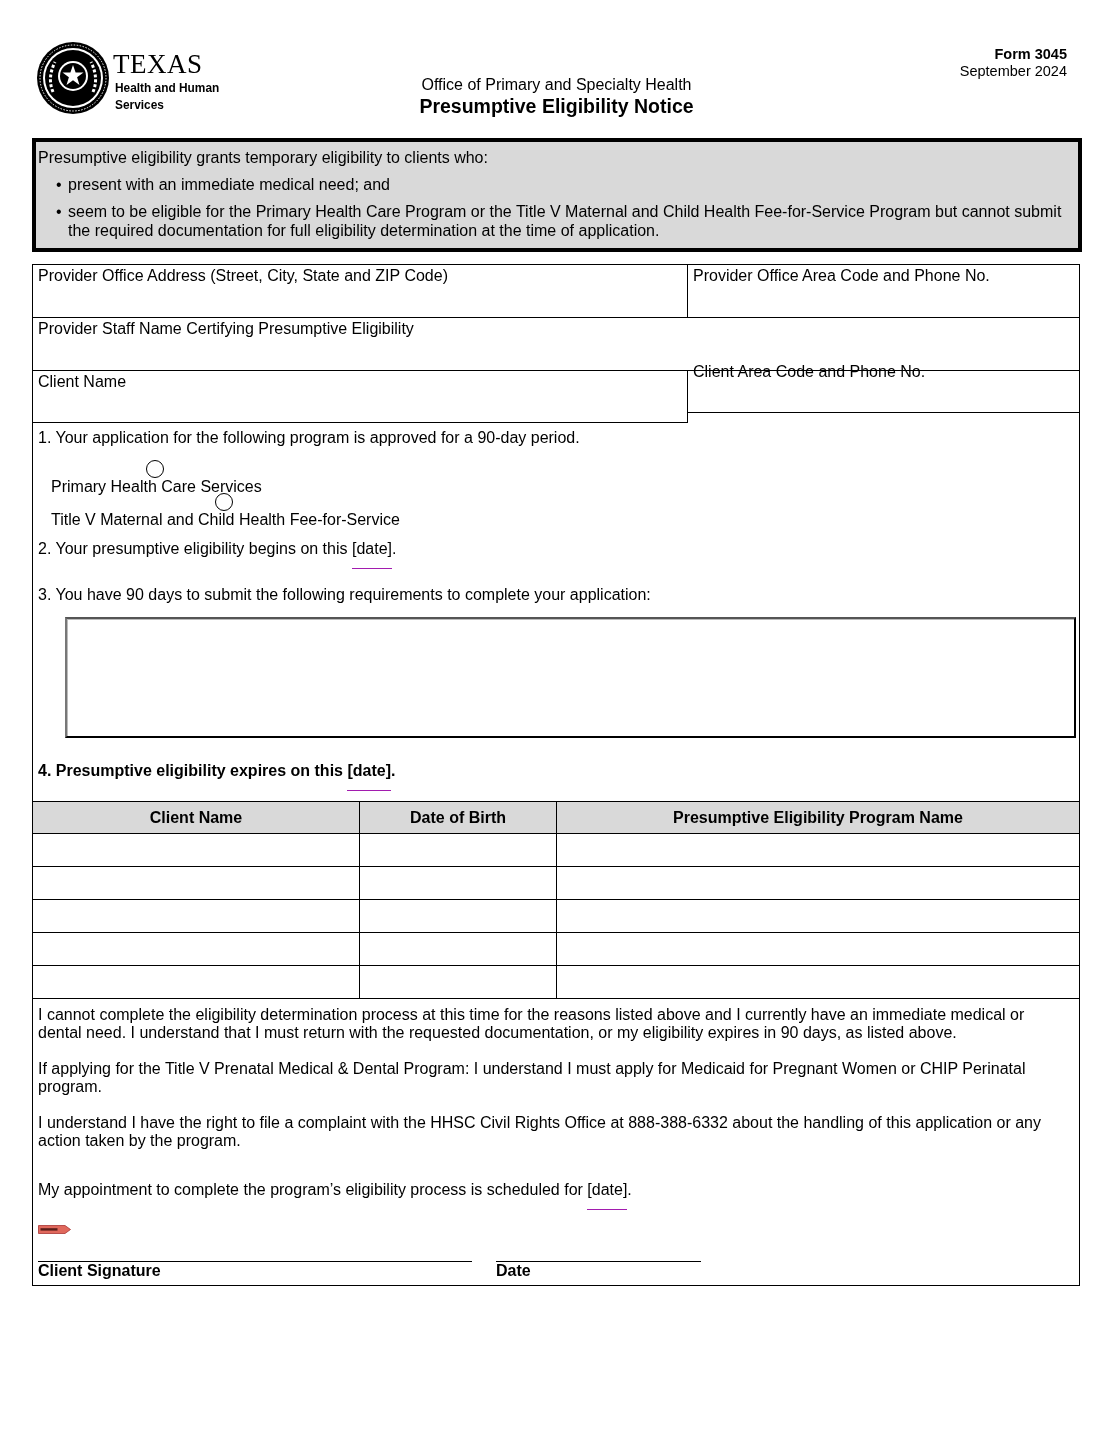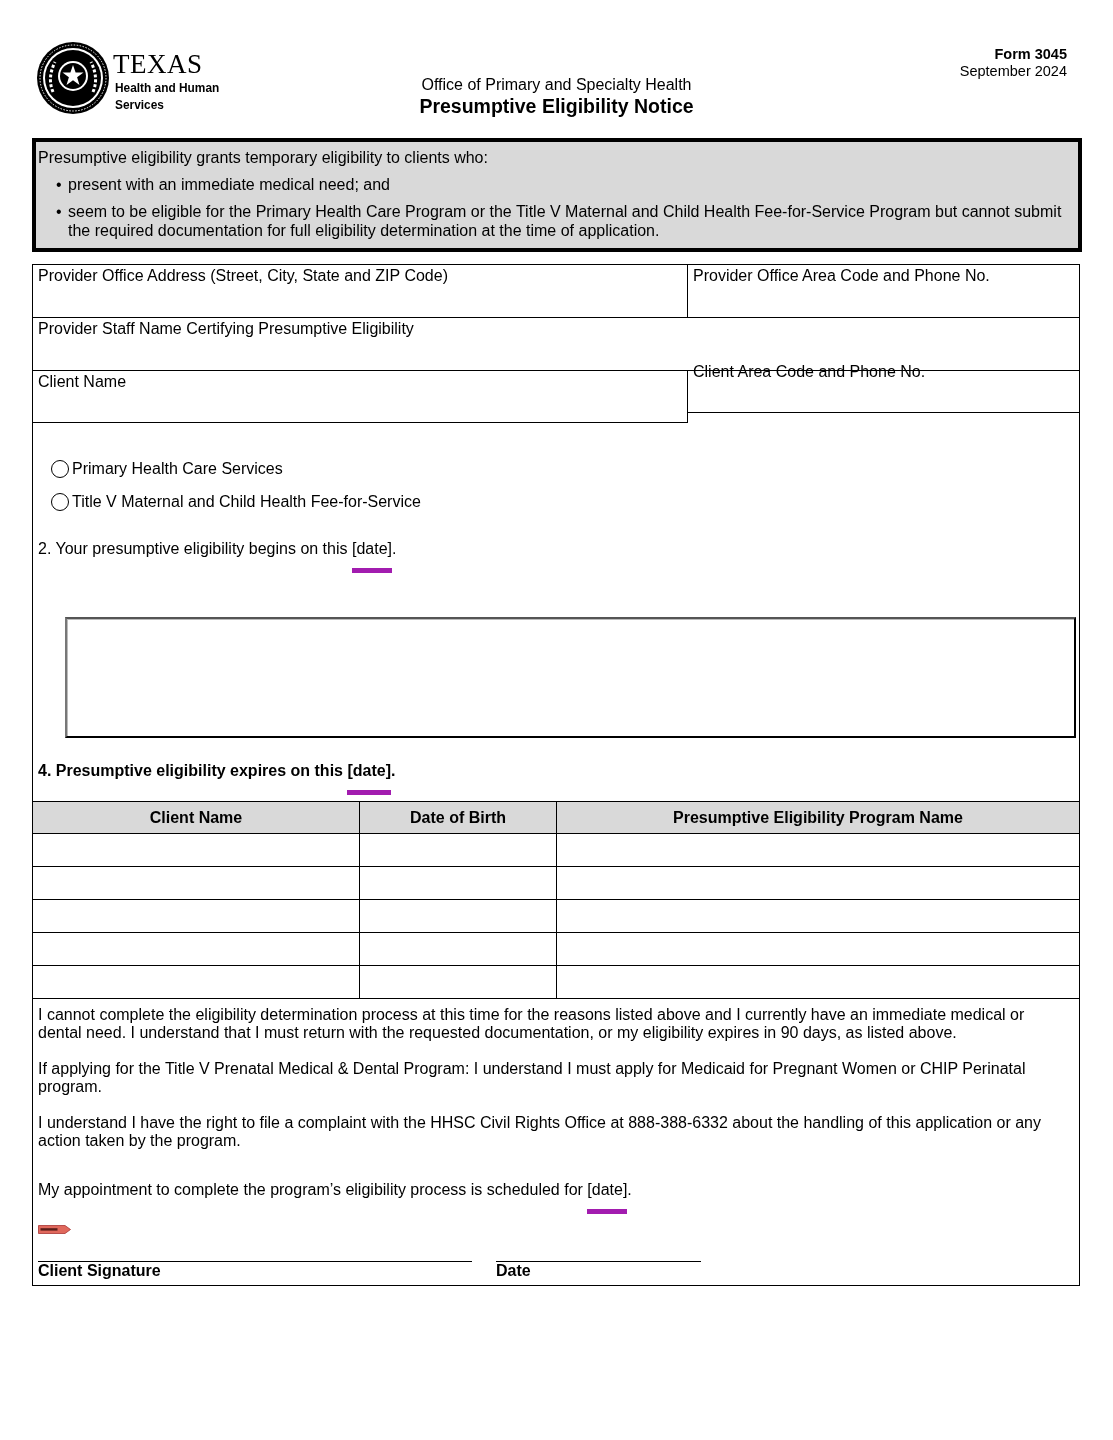--- a/index.html
+++ b/index.html
@@ -20,23 +20,23 @@
     .intro .lead { margin-bottom: 8px; }
     .intro ul { list-style: none; }
     .intro li { position: relative; padding-left: 30px; margin-bottom: 8px; }
     .intro li::before { content: "\2022"; position: absolute; left: 18px; top: 0; }
 
     .form { position: absolute; left: 32px; top: 264px; width: 1048px; height: 1022px; border: 1px solid #000; }
     .cell { position: absolute; border-bottom: 1px solid #000; font-size: 16px; padding: 2px 0 0 5px; }
     .vline { position: absolute; width: 1px; background: #000; }
 
     .q { position: absolute; left: 5px; font-size: 16px; }
-    .radio-row { position: absolute; left: 18px; display: flex; align-items: flex-start; font-size: 16px; }
+    .radio-row { position: absolute; left: 18px; display: flex; align-items: center; font-size: 16px; flex-direction: column; }
     .radio { width: 18px; height: 18px; border: 1px solid #000; border-radius: 50%; margin-right: 3px; display: inline-block; background: #fff; }
-    .datefield { display: inline-block; border-bottom: 5px solid #a21caf; padding-bottom: 10px; }
+    .datefield { display: inline-block; border-bottom: 1px solid #a21caf; padding-bottom: 10px; }
 
     .reqbox { position: absolute; left: 32px; top: 352px; width: 1011px; height: 121px; border: 2px solid #000; border-top-color: #555; border-left-color: #777; box-shadow: inset 1px 1px 0 #bbb; background: #fff; }
 
     table.clients { position: absolute; left: -1px; top: 536px; width: 1048px; border-collapse: collapse; }
     table.clients th, table.clients td { border: 1px solid #000; }
     table.clients th { background: #d9d9d9; height: 32px; font-weight: bold; font-size: 16px; text-align: center; }
     table.clients td { height: 33px; }
 
     .para { position: absolute; left: 5px; width: 1030px; font-size: 16px; line-height: 18px; }
     .flag { position: absolute; left: 5px; top: 960px; width: 33px; height: 9px; }
@@ -92,33 +92,35 @@
   </div>
 
   <div class="cell" style="left:0;top:106px;width:654px;height:52px;">
     <span>Client Name</span>
   </div>
   <div class="cell" style="left:655px;top:96px;width:391px;height:52px;">
     <span>Client Area Code and Phone No.</span>
   </div>
   <div class="vline" style="left:654px;top:106px;height:52px;"></div>
 
+  <div class="q" style="top:164px;">1. Your application for the following program is approved for a 90-day period.</div>
   <div class="radio-row" style="top:195px;">
     <span class="radio"></span>
     <span>Primary Health Care Services</span>
   </div>
   <div class="radio-row" style="top:228px;">
     <span class="radio"></span>
     <span>Title V Maternal and Child Health Fee-for-Service</span>
   </div>
 
   <div class="q" style="top:275px;">
     <span>2. Your presumptive eligibility begins on this </span><span class="datefield">[date]</span><span>.</span>
   </div>
 
+  <div class="q" style="top:321px;">3. You have 90 days to submit the following requirements to complete your application:</div>
   <div class="reqbox"></div>
 
   <div class="q" style="top:497px;font-weight:bold;">
     <span>4. Presumptive eligibility expires on this </span><span class="datefield">[date]</span><span>.</span>
   </div>
 
   <table class="clients">
     <colgroup>
         <col style="width:327px">
         <col style="width:197px">

